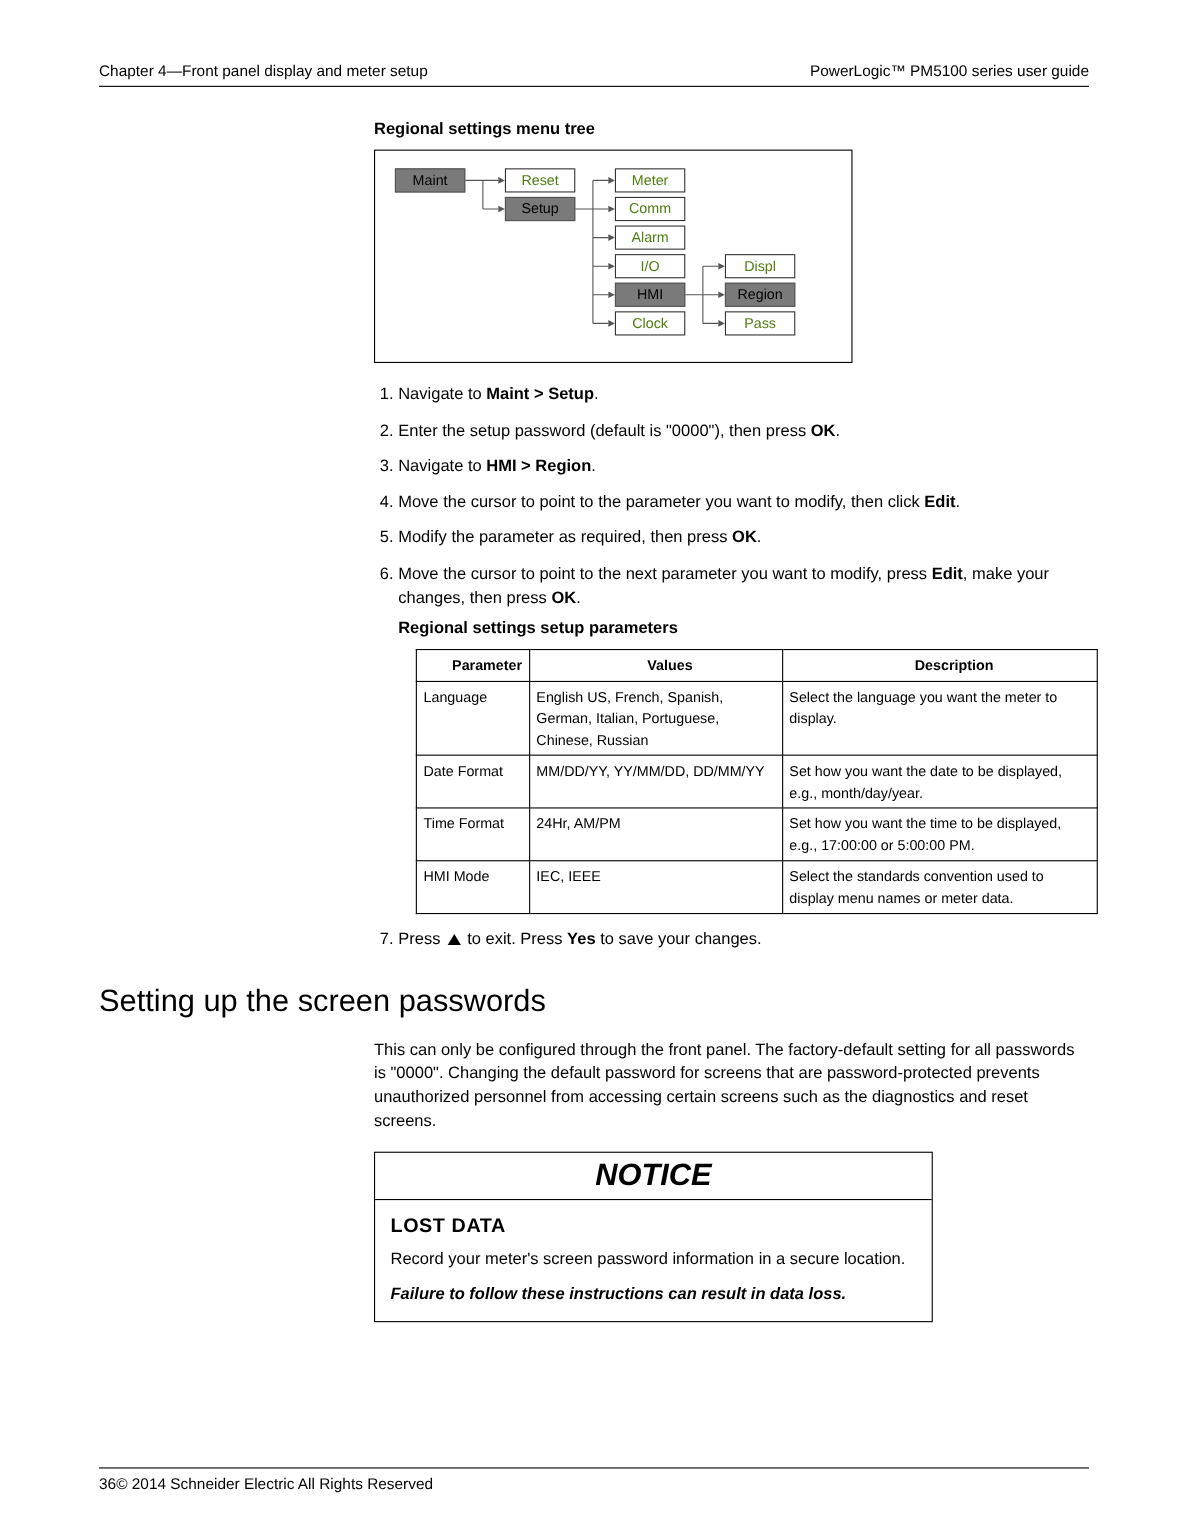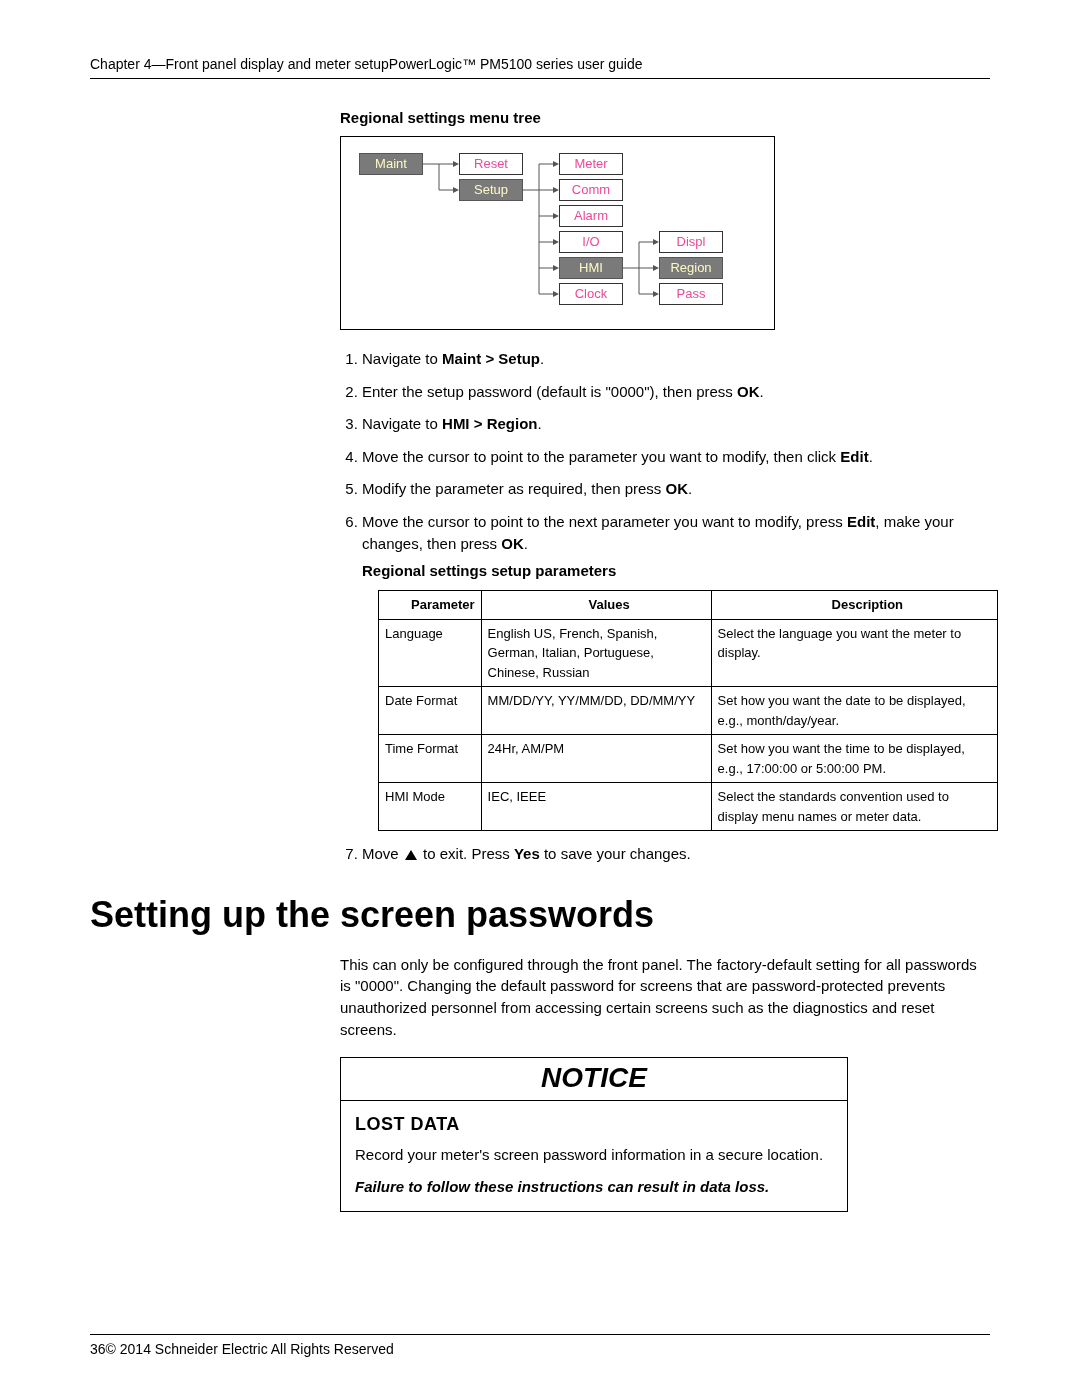--- a/index.html
+++ b/index.html
@@ -9,20 +9,21 @@
     color: #000;
     width: 1080px;
     height: 1397px;
     position: relative;
   }
   .page {
     padding: 56px 90px 40px 90px;
   }
   .header-row {
     display: flex;
+    justify-content: space-between;
     font-size: 14px;
     border-bottom: 1.5px solid #000;
     padding-bottom: 6px;
     margin-bottom: 30px;
   }
   .content-indent {
     margin-left: 250px;
   }
   .subheading {
     font-size: 15px;
@@ -35,29 +36,29 @@
     padding: 16px 18px 16px 18px;
     width: 435px;
     position: relative;
     margin-bottom: 18px;
   }
   .tree-node {
     font-size: 13px;
     text-align: center;
     border: 1px solid #333;
     background: #fff;
-    color: #ec4899;
+    color: #4d7c0f;
     width: 64px;
     height: 22px;
     line-height: 20px;
     display: inline-block;
   }
   .tree-node.active {
     background: #7a7a7a;
-    color: #fef9c3;
+    color: #000000;
     border-color: #555;
   }
   .tree-wrap { position: relative; width: 400px; height: 160px; }
   .tn { position: absolute; }
   .conn { stroke: #555; stroke-width: 1; fill: none; }
   .arrowhead { fill: #555; }
   
   ol.steps {
     font-size: 15px;
     padding-left: 22px;
@@ -94,22 +95,22 @@
     display: inline-block;
     width: 0; height: 0;
     border-left: 6px solid transparent;
     border-right: 6px solid transparent;
     border-bottom: 10px solid #000;
     vertical-align: -1px;
     margin: 0 2px;
   }
   
   h2.section {
-    font-size: 36px;
-    font-weight: bold;
+    font-size: 28px;
+    font-weight: normal;
     margin: 28px 0 18px 0;
   }
   .body-text {
     font-size: 15px;
     line-height: 1.45;
     margin-bottom: 16px;
   }
   
   .notice-box {
     border: 1.5px solid #000;
@@ -224,21 +225,21 @@
               <td>Set how you want the time to be displayed, e.g., 17:00:00 or 5:00:00 PM.</td>
             </tr>
             <tr>
               <td>HMI Mode</td>
               <td>IEC, IEEE</td>
               <td>Select the standards convention used to display menu names or meter data.</td>
             </tr>
           </tbody>
         </table>
       </li>
-      <li><span>Move </span><span class="up-triangle"></span><span> to exit. Press </span><b>Yes</b><span> to save your changes.</span></li>
+      <li><span>Press </span><span class="up-triangle"></span><span> to exit. Press </span><b>Yes</b><span> to save your changes.</span></li>
     </ol>
   </div>
 
   <h2 class="section">Setting up the screen passwords</h2>
 
   <div class="content-indent">
     <p class="body-text">This can only be configured through the front panel. The factory-default setting for all passwords is "0000". Changing the default password for screens that are password-protected prevents unauthorized personnel from accessing certain screens such as the diagnostics and reset screens.</p>
 
     <div class="notice-box">
       <div class="notice-title">NOTICE</div>

